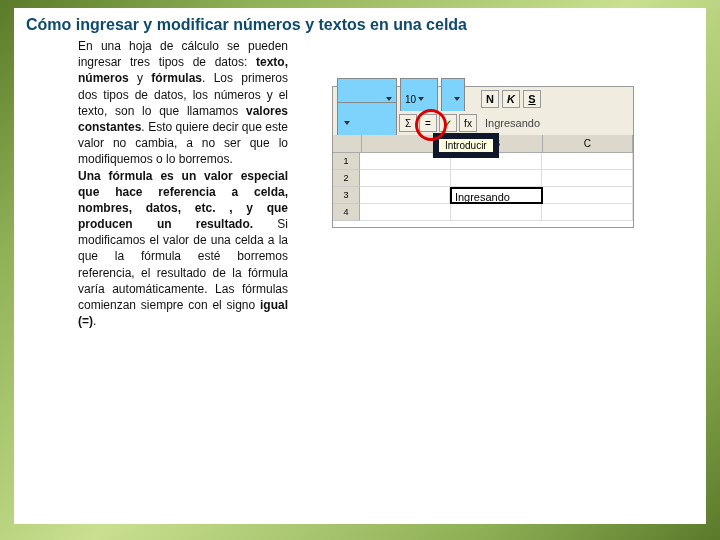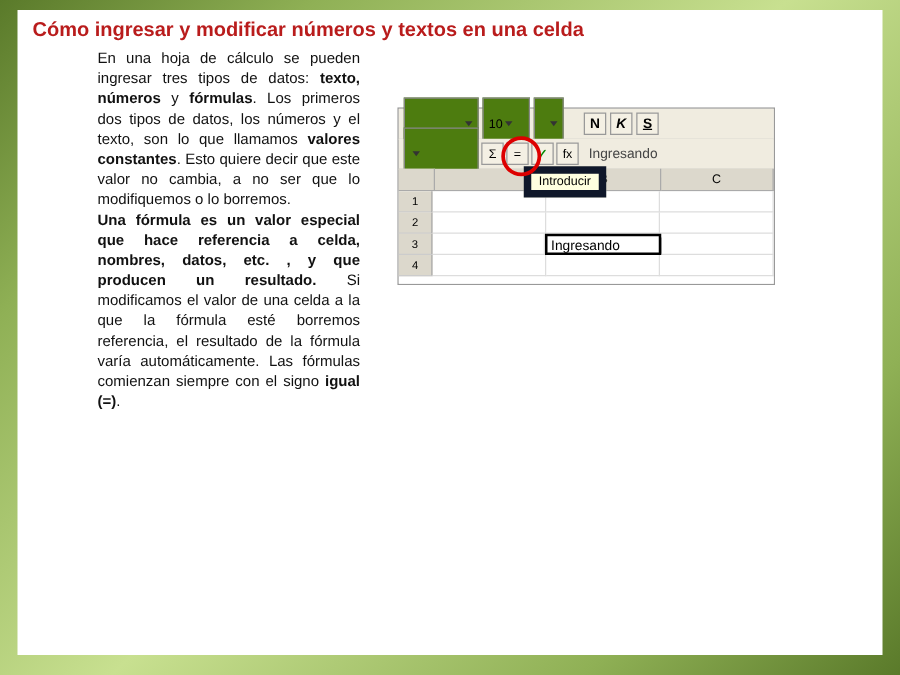--- a/index.html
+++ b/index.html
@@ -1,24 +1,24 @@
 <!DOCTYPE html>
 <html><head>
 <meta charset="utf-8">
 <style>
 body{margin:0;width:720px;height:540px;font-family:Arial,sans-serif;background:linear-gradient(135deg,#5a7a2a 0%,#8fb055 20%,#c8e090 50%,#8fb055 80%,#5a7a2a 100%)}
 .page{background:#fff;margin:8px 14px;height:516px;padding:8px 12px;box-sizing:border-box;position:relative}
-.title{font-size:16px;font-weight:bold;color:#b91c1c;margin-bottom:4px}
-.cols{display:flex;gap:30px}
+.title{font-size:16px;font-weight:bold;color:#0c4a6e;margin-bottom:4px}
+.cols{display:flex;gap:44px}
 .textcol{width:210px;font-size:12px;line-height:1.35;color:#111;text-align:justify;margin-left:52px}
 .textcol p{margin:0}
 .imgcol{flex:1;padding-top:48px}
 .shot{background:#e8e8e8;border:1px solid #999;width:300px;height:140px;position:relative;font-size:11px}
 .tb{position:absolute;left:0;right:0;top:0;height:24px;background:#f0ece0;border-bottom:1px solid #bbb;display:flex;align-items:center;padding:0 4px;gap:3px}
-.box{background:#4d7c0f;border:1px solid #888;height:16px;display:flex;align-items:center;padding:12px 4px;font-size:10px}
+.box{background:#7dd3fc;border:1px solid #888;height:16px;display:flex;align-items:center;padding:12px 4px;font-size:10px}
 .dd{width:50px;justify-content:flex-end}
 .tri{width:0;height:0;border-left:3px solid transparent;border-right:3px solid transparent;border-top:4px solid #333;margin-left:2px}
 .btn{width:16px;height:16px;background:#f4f0e4;border:1px solid #999;display:flex;align-items:center;justify-content:center;font-weight:bold;font-size:11px}
 .fb{position:absolute;left:0;right:0;top:24px;height:24px;background:#f0ece0;border-bottom:1px solid #bbb;display:flex;align-items:center;padding:0 4px;gap:2px}
 .nb{width:50px}
 .ic{width:16px;height:16px;background:#f4f0e4;border:1px solid #999;display:flex;align-items:center;justify-content:center;font-size:10px}
 .chk{color:#080;font-weight:bold}
 .circ{position:absolute;width:26px;height:26px;border:3px solid #d00;border-radius:50%;top:22px;left:82px;z-index:5}
 .fx{font-size:10px}
 .ftxt{color:#444;font-size:11px;margin-left:6px}

